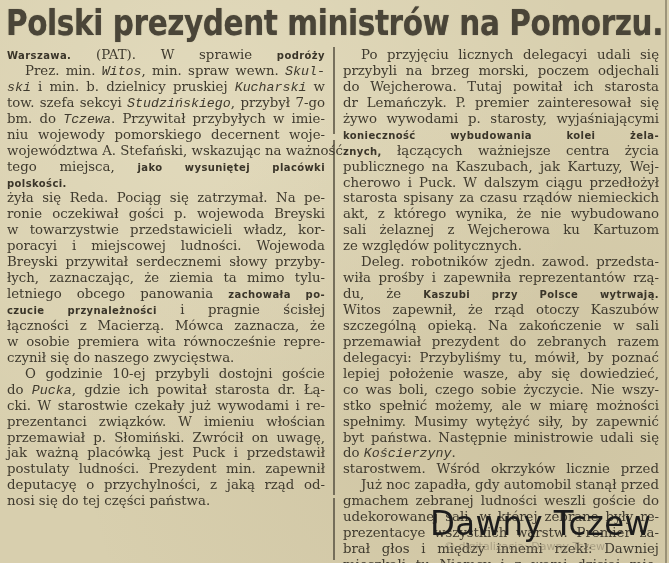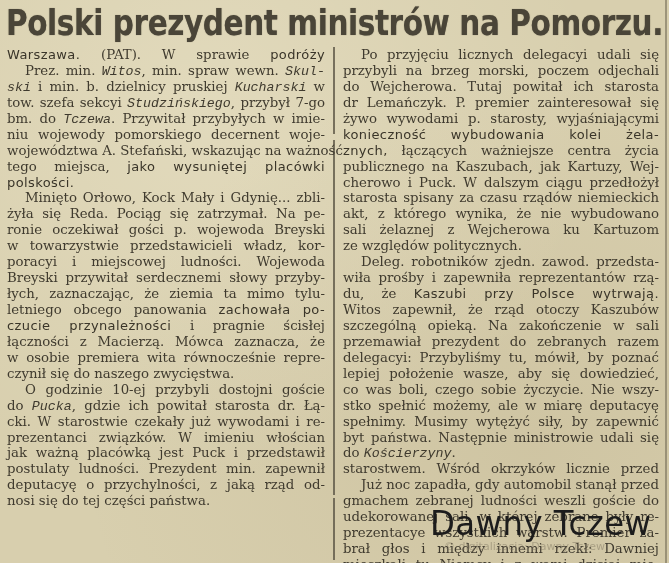--- a/index.html
+++ b/index.html
@@ -38,21 +38,21 @@
   }
   .col-left { left: 7px; width: 318px; }
   .col-right { left: 343px; width: 316px; }
   .col-rule {
     position: absolute; left: 333px; width: 2px; background: #5d5646; opacity: .8;
   }
   .line { display: block; white-space: nowrap; height: 15.95px; overflow: visible;
           text-align-last: justify; }
   .line.last { text-align-last: left; }
   .line.indent { padding-left: 18px; }
-  .b { font-family: "DejaVu Sans", sans-serif; font-weight: normal; letter-spacing: .4px; font-size: 13px; color: #3a3529; }
+  .b { font-family: "DejaVu Sans", sans-serif; font-weight: bold; letter-spacing: .4px; font-size: 10px; color: #3a3529; }
   .i { font-style: italic; font-family: Liberation Mono, monospace; }
   .watermark {
     position: absolute; left: 430px; top: 505px;
     font-family: "DejaVu Sans", sans-serif;
     font-size: 34px; line-height: 36px; color: #1c1c1c;
     letter-spacing: 0.5px; font-weight: normal;
     transform: scaleX(0.95); transform-origin: left top;
   }
   .faint-watermark {
     position: absolute; left: 444px; top: 540px;
@@ -73,36 +73,36 @@
   <div class="col col-left" id="col-left">
       <span class="line"><span class="b">Warszawa.</span><span> (PAT). W sprawie </span><span class="b">podróży</span></span>
       <span class="line indent"><span>Prez. min. </span><span class="i">Witos</span><span>, min. spraw wewn. </span><span class="i">Skul-</span></span>
       <span class="line"><span class="i">ski</span><span> i min. b. dzielnicy pruskiej </span><span class="i">Kucharski</span><span> w</span></span>
       <span class="line"><span>tow. szefa sekcyi </span><span class="i">Studzińskiego</span><span>, przybył 7-go</span></span>
       <span class="line"><span>bm. do </span><span class="i">Tczewa</span><span>. Przywitał przybyłych w imie-</span></span>
       <span class="line"><span>niu wojewody pomorskiego decernent woje-</span></span>
       <span class="line"><span>województwa A. Stefański, wskazując na ważność</span></span>
       <span class="line"><span>tego miejsca, </span><span class="b">jako wysuniętej placówki</span></span>
       <span class="line last"><span class="b">polskości.</span></span>
-      <span class="line indent"><span>Minięto Orłowo, Kock Mały i Gdynię... zbli-</span></span>
       <span class="line"><span>żyła się Reda. Pociąg się zatrzymał. Na pe-</span></span>
       <span class="line"><span>ronie oczekiwał gości p. wojewoda Breyski</span></span>
       <span class="line"><span>w towarzystwie przedstawicieli władz, kor-</span></span>
       <span class="line"><span>poracyi i miejscowej ludności. Wojewoda</span></span>
       <span class="line"><span>Breyski przywitał serdecznemi słowy przyby-</span></span>
       <span class="line"><span>łych, zaznaczając, że ziemia ta mimo tylu-</span></span>
       <span class="line"><span>letniego obcego panowania </span><span class="b">zachowała po-</span></span>
       <span class="line"><span class="b">czucie przynależności</span><span> i pragnie ścisłej</span></span>
       <span class="line"><span>łączności z Macierzą. Mówca zaznacza, że</span></span>
       <span class="line"><span>w osobie premiera wita równocześnie repre-</span></span>
       <span class="line last"><span>czynił się do naszego zwycięstwa.</span></span>
       <span class="line indent"><span>O godzinie 10-ej przybyli dostojni goście</span></span>
       <span class="line"><span>do </span><span class="i">Pucka</span><span>, gdzie ich powitał starosta dr. Łą-</span></span>
       <span class="line"><span>cki. W starostwie czekały już wywodami i re-</span></span>
       <span class="line"><span>prezentanci związków. W imieniu włościan</span></span>
+      <span class="line"><span>przemawiał p. Słomiński. Zwrócił on uwagę,</span></span>
       <span class="line"><span>jak ważną placówką jest Puck i przedstawił</span></span>
       <span class="line"><span>postulaty ludności. Prezydent min. zapewnił</span></span>
       <span class="line"><span>deputacyę o przychylności, z jaką rząd od-</span></span>
       <span class="line last"><span>nosi się do tej części państwa.</span></span>
     </div>
   <div class="col col-right" id="col-right">
       <span class="line indent"><span>Po przyjęciu licznych delegacyi udali się</span></span>
       <span class="line"><span>przybyli na brzeg morski, poczem odjechali</span></span>
       <span class="line"><span>do Wejcherowa. Tutaj powitał ich starosta</span></span>
       <span class="line"><span>dr Lemańczyk. P. premier zainteresował się</span></span>
@@ -117,21 +117,21 @@
       <span class="line last"><span>ze względów politycznych.</span></span>
       <span class="line indent"><span>Deleg. robotników zjedn. zawod. przedsta-</span></span>
       <span class="line"><span>wiła prośby i zapewniła reprezentantów rzą-</span></span>
       <span class="line"><span>du, że </span><span class="b">Kaszubi przy Polsce wytrwają.</span></span>
       <span class="line"><span>Witos zapewnił, że rząd otoczy Kaszubów</span></span>
       <span class="line"><span>szczególną opieką. Na zakończenie w sali</span></span>
       <span class="line"><span>przemawiał prezydent do zebranych razem</span></span>
       <span class="line"><span>delegacyi: Przybyliśmy tu, mówił, by poznać</span></span>
       <span class="line"><span>lepiej położenie wasze, aby się dowiedzieć,</span></span>
       <span class="line"><span>co was boli, czego sobie życzycie. Nie wszy-</span></span>
-      <span class="line"><span>stko spełnić możemy, ale w miarę deputacyę</span></span>
+      <span class="line"><span>stko spełnić możemy, ale w miarę możności</span></span>
       <span class="line"><span>spełnimy. Musimy wytężyć siły, by zapewnić</span></span>
       <span class="line"><span>byt państwa. Następnie ministrowie udali się</span></span>
       <span class="line last"><span>do </span><span class="i">Kościerzyny</span><span>.</span></span>
       <span class="line"><span>starostwem. Wśród okrzyków licznie przed</span></span>
       <span class="line indent"><span>Już noc zapadła, gdy automobil stanął przed</span></span>
       <span class="line"><span>gmachem zebranej ludności weszli goście do</span></span>
       <span class="line"><span>udekorowanej sali, w której zebrane były re-</span></span>
       <span class="line"><span>prezentacye wszystkich warstw. Premier za-</span></span>
       <span class="line"><span>brał głos i między innemi rzekł: Dawniej</span></span>
       <span class="line"><span>mieszkali tu Niemcy i z wami dzisiaj mie-</span></span>

